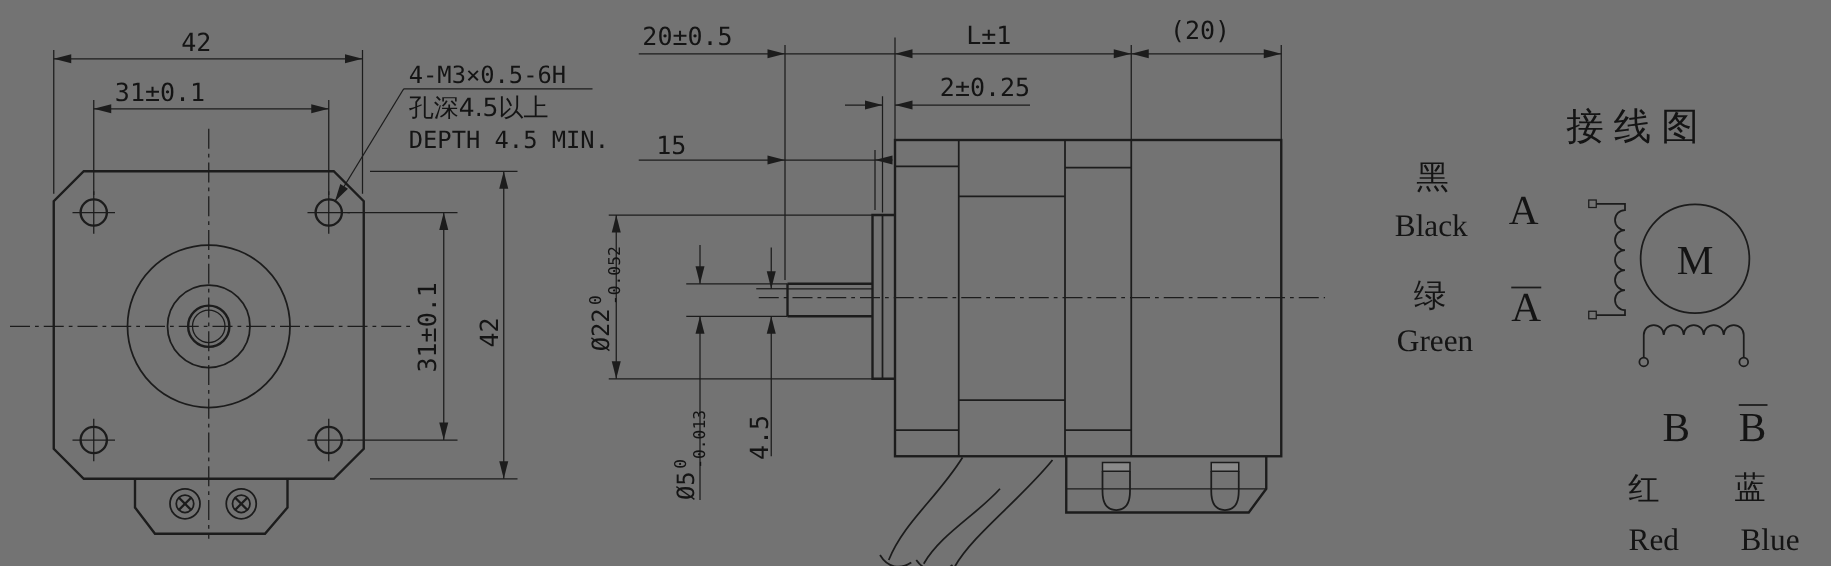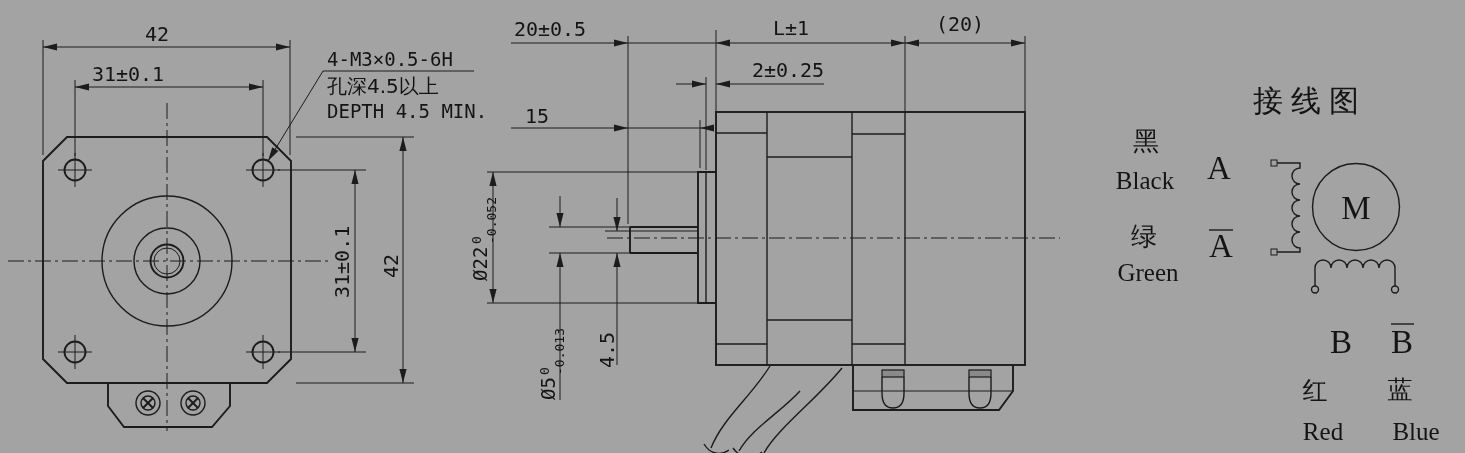--- a/index.html
+++ b/index.html
@@ -1,16 +1,16 @@
 <!DOCTYPE html>
 <html><head>
 <meta charset="utf-8">
 <style>
   html,body{margin:0;padding:0;background:#ffffff;}
-  .stage{position:relative;width:1465px;height:453px;background:#a3a3a3;overflow:hidden;}
+  .stage{position:relative;width:1465px;height:453px;background:#737373;overflow:hidden;}
   svg{display:block;}
   text{fill:#141414;}
   .dimtxt{font-family:"DejaVu Sans Mono",monospace;font-size:20px;}
   .dimtxt-s{font-family:"DejaVu Sans Mono",monospace;font-size:19px;}
   .toltxt{font-family:"DejaVu Sans Mono",monospace;font-size:13px;}
   .cjk{font-family:"DejaVu Sans",sans-serif;}
   .sertxt{font-family:"Liberation Serif","DejaVu Serif",serif;}
   .thick{stroke:#1c1c1c;stroke-width:1.9;fill:none;}
   .med{stroke:#1c1c1c;stroke-width:1.4;fill:none;}
   .thin{stroke:#1c1c1c;stroke-width:1;fill:none;}

